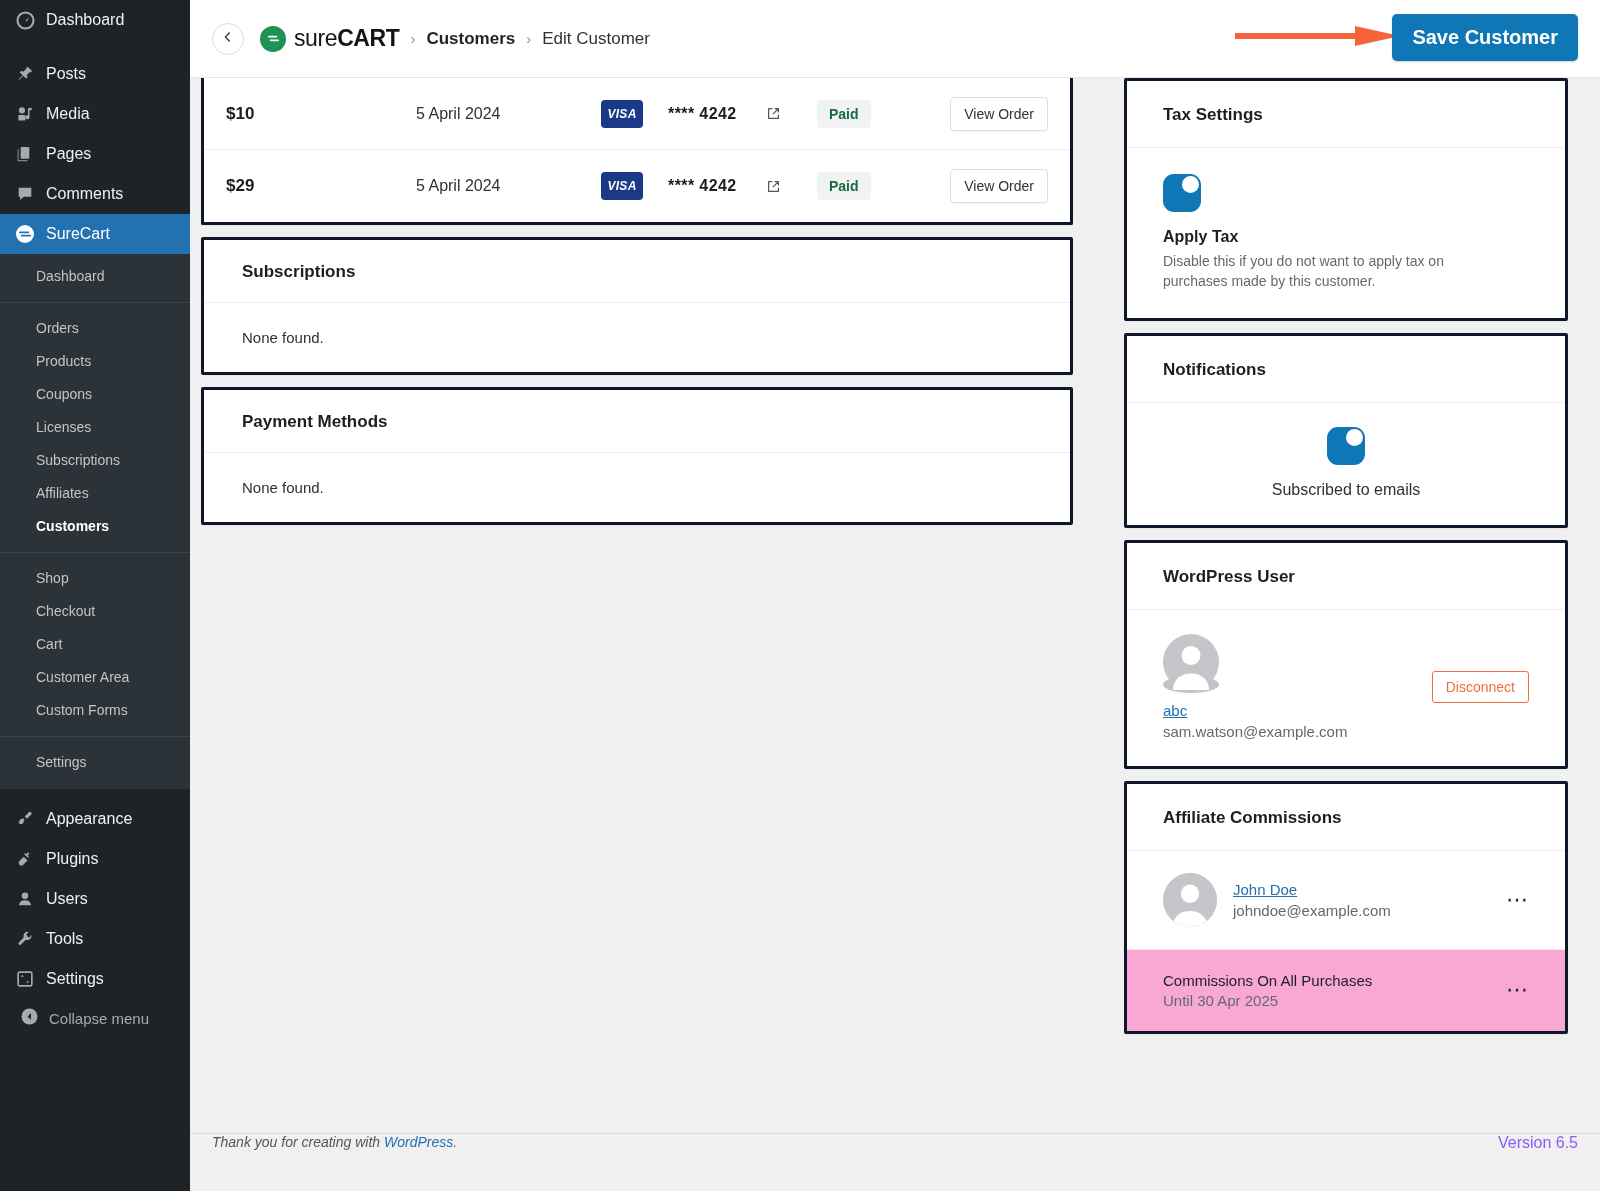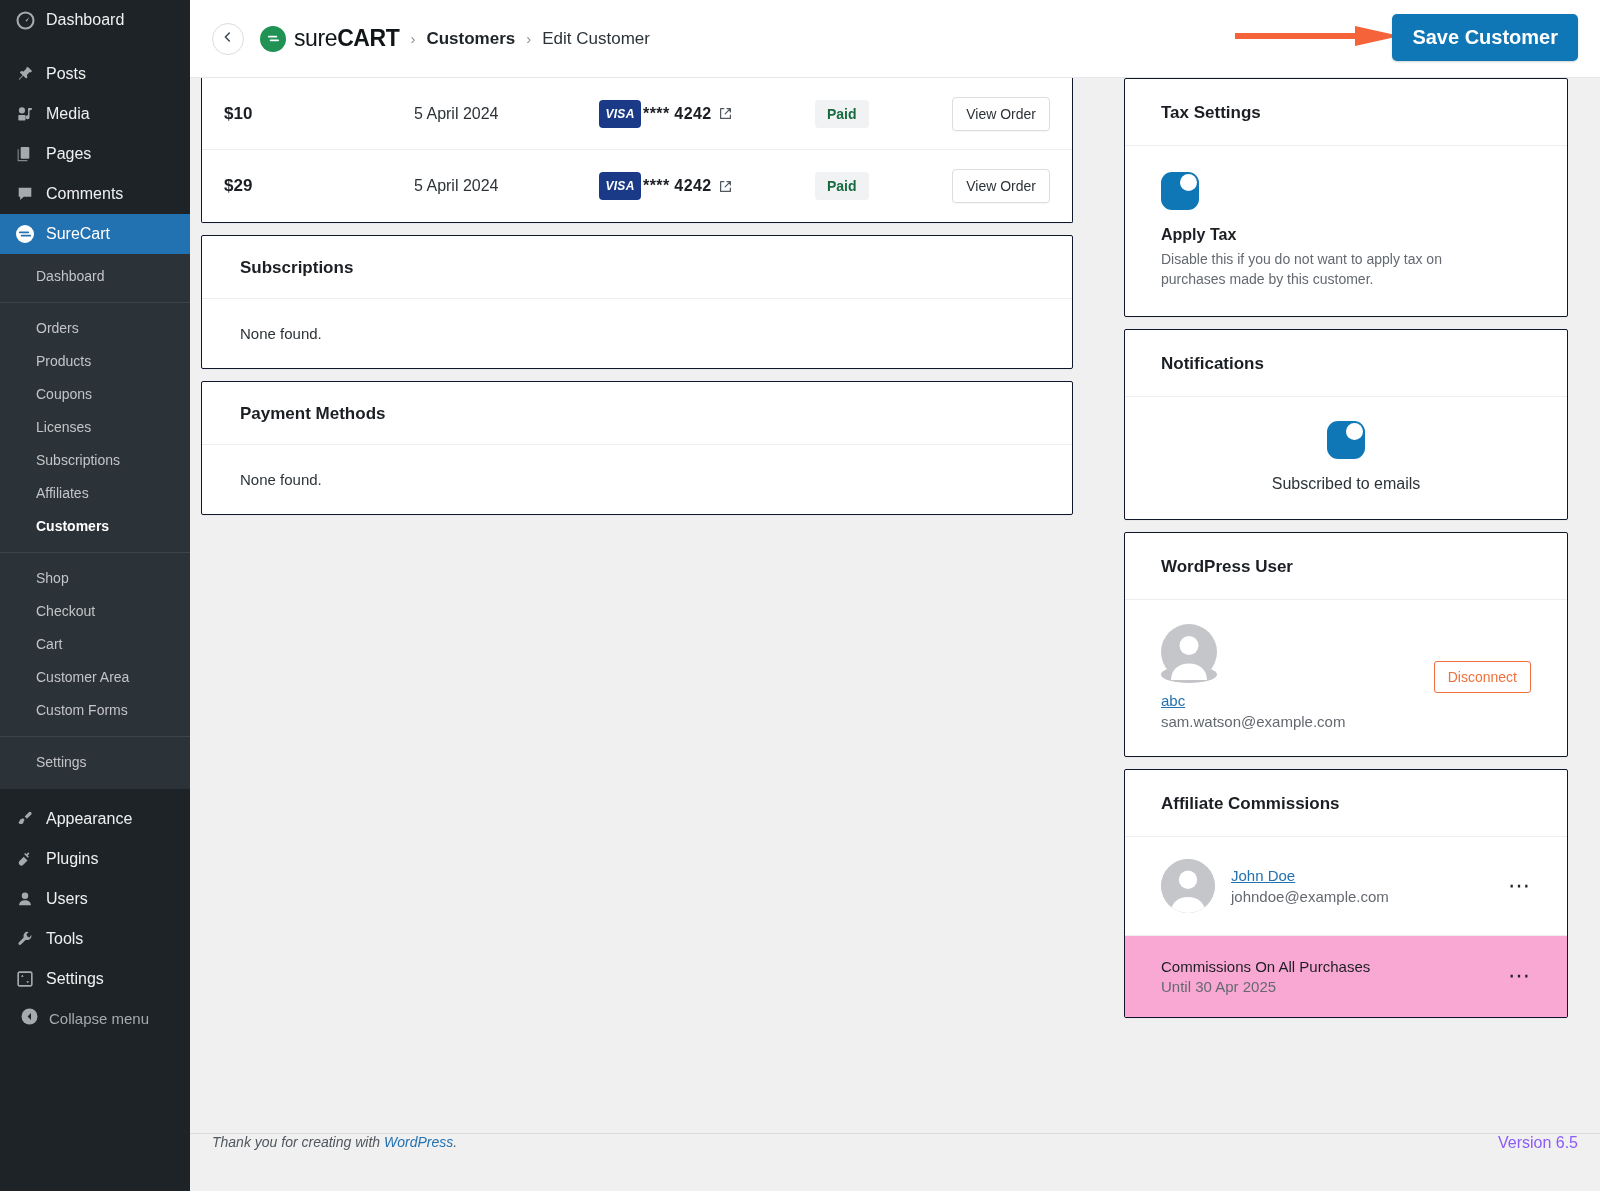--- a/index.html
+++ b/index.html
@@ -123,21 +123,21 @@
     display: flex; flex-direction: column; gap: 12px;
   }
   .sc-aside {
     width: 444px; flex: 0 0 444px;
     margin-left: 51px;
     display: flex; flex-direction: column; gap: 12px;
   }
 
   .card {
     background: #fff;
-    border: 1px solid #0f172a;
+    border: 3px solid #0f172a;
     border-radius: 2px;
     box-shadow: 0 1px 1px rgba(0,0,0,.035);
   }
   .card.no-top { border-top: none; border-radius: 0 0 2px 2px; }
   .card-head {
     padding: 22px 38px 20px 38px;
     border-bottom: 1px solid #eceef0;
   }
   .card-title { font-size: 17px; font-weight: 700; color: #1b1f23; }
   .card-body { padding: 26px 38px; font-size: 15px; color: #2c3338; }
@@ -145,21 +145,21 @@
   
   .order-row {
     display: flex; align-items: center;
     padding: 0 22px 0 22px;
     height: 72px;
     border-bottom: 1px solid #eceef0;
   }
   .order-row:last-child { border-bottom: none; }
   .ord-amount { width: 190px; font-size: 17px; font-weight: 700; color: #1b1f23; }
   .ord-date { width: 185px; font-size: 16px; color: #2c3338; }
-  .ord-card { display: flex; align-items: center; gap: 2px; width: 200px; }
+  .ord-card { display: flex; align-items: center; gap: 25px; width: 200px; }
   .visa-badge {
     width: 42px; height: 28px; border-radius: 4px;
     background: #1a3a87; color: #fff;
     display: flex; align-items: center; justify-content: center;
     font-size: 12px; font-weight: 700; font-style: italic;
     letter-spacing: .3px;
   }
   .ord-digits { font-size: 16px; font-weight: 600; color: #1b1f23; letter-spacing: .4px; }
   .ext-link-ico { color: #50575e; margin-left: 4px; cursor: pointer; display: flex; }
   .badge-paid {

